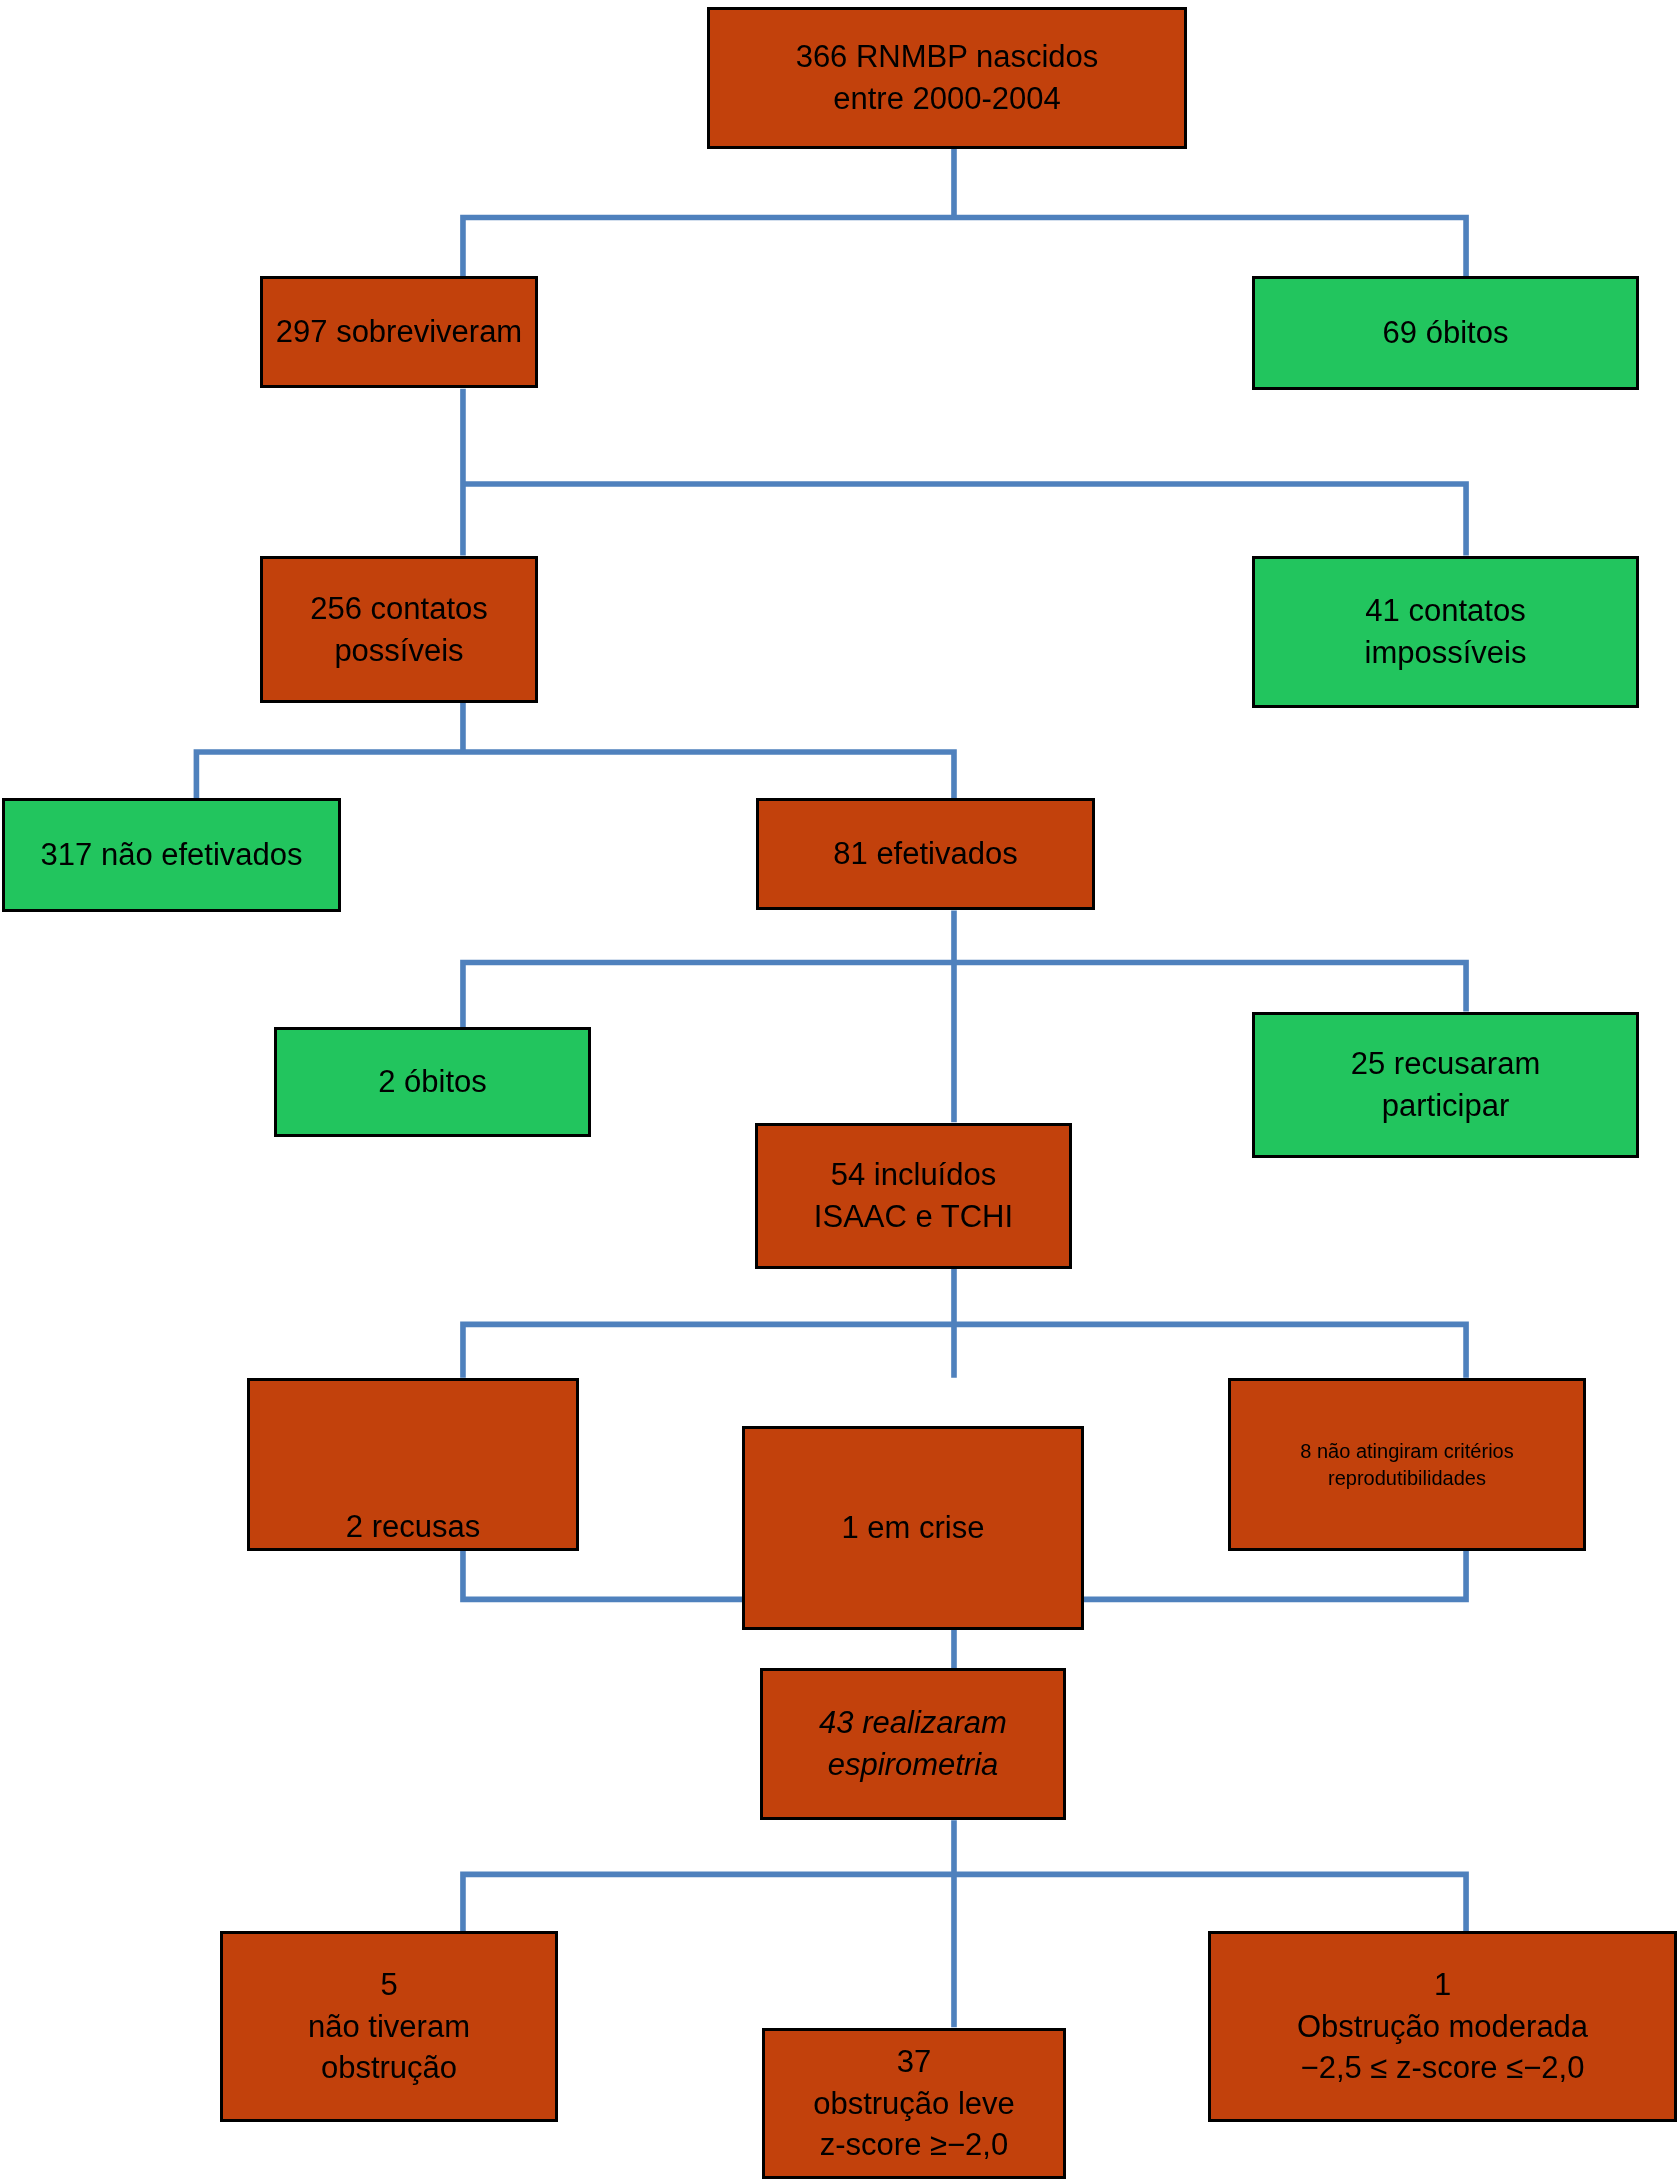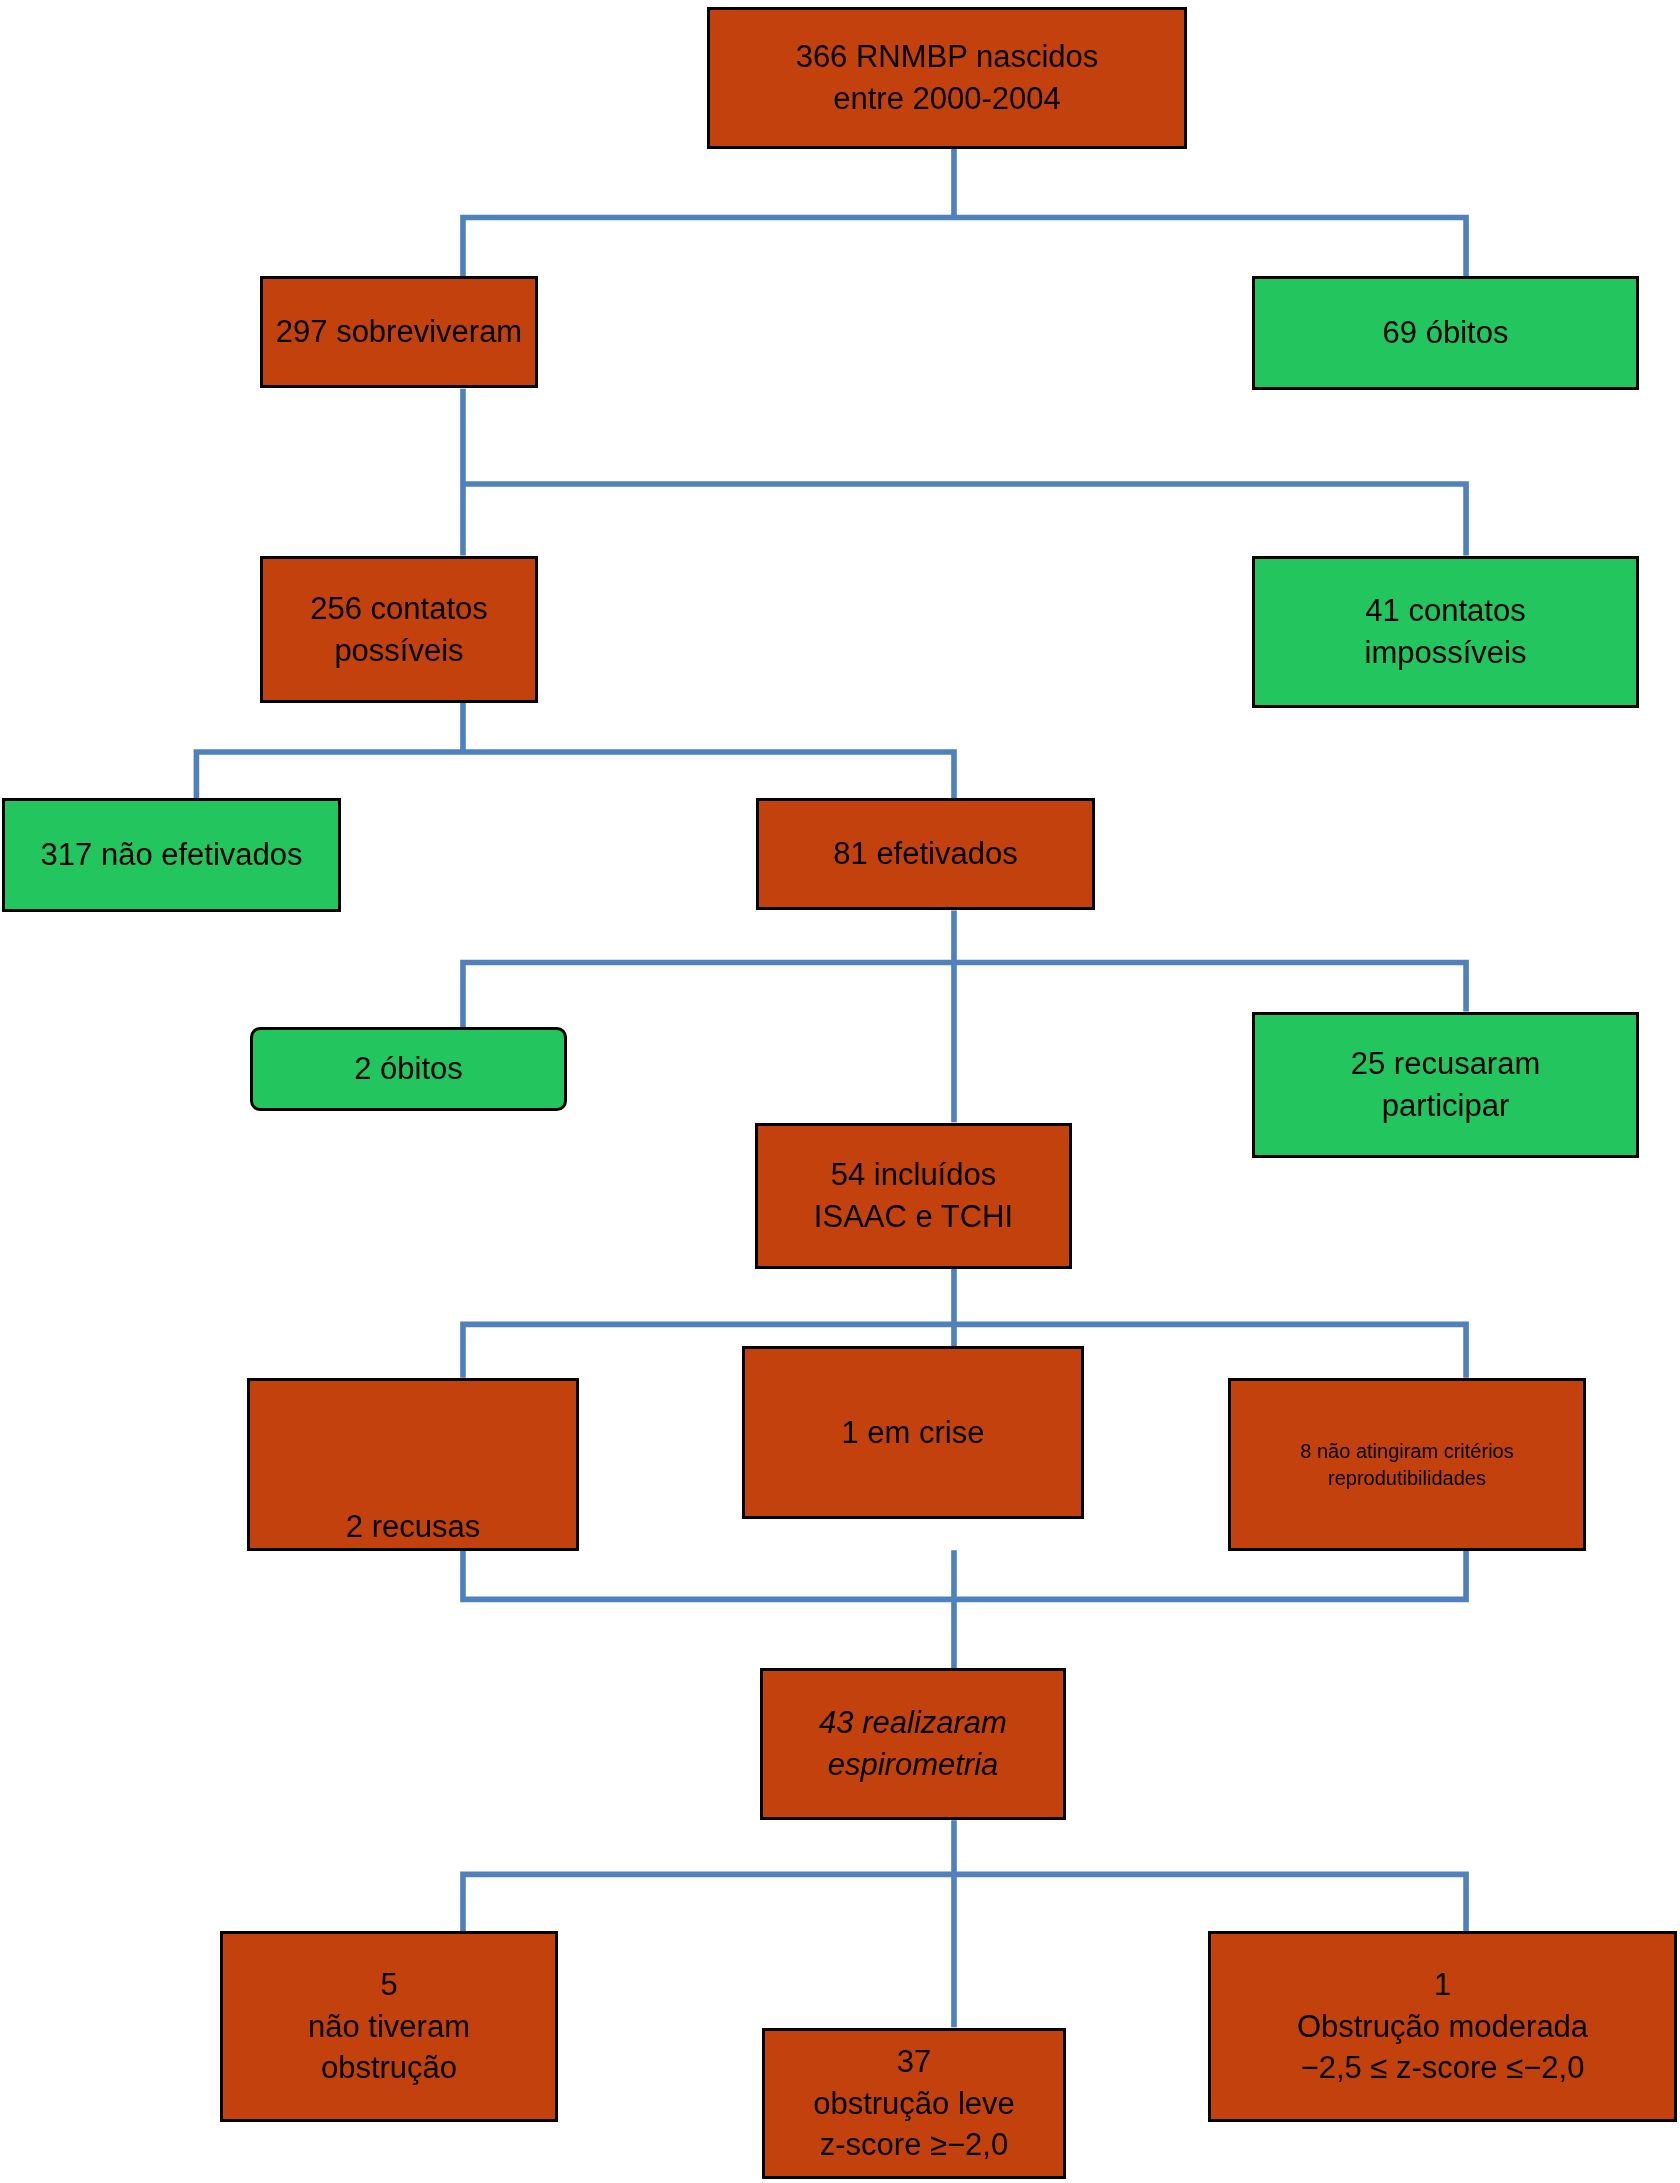--- a/index.html
+++ b/index.html
@@ -80,39 +80,39 @@
     </div>
 
   <div class="node light" style="left:2.1px;    top:798px; width:339px; height:114px;">
       <span class="label">317 não efetivados</span>
     </div>
 
   <div class="node dark" style="left:756px; top:798px; width:339px; height:112px;">
       <span class="label">81 efetivados</span>
     </div>
 
-  <div class="node light" style="left:250px;  top:1027px; width:317px; height:84px;border-radius:10px;">
+  <div class="node light" style="left:274px;  top:1027px; width:317px; height:110px;">
       <span class="label">2 óbitos</span>
     </div>
 
   <div class="node light" style="left:1252px; top:1012px; width:387px; height:146px;">
       <span class="label">25 recusaram
 participar</span>
     </div>
 
   <div class="node dark" style="left:755px; top:1123px; width:317px; height:146px;">
       <span class="label">54 incluídos
 ISAAC e TCHI</span>
     </div>
 
   <div class="node dark" style="left:247px;  top:1378px; width:332px; height:173px;align-items:flex-end;">
       <span class="label">2 recusas</span>
     </div>
 
-  <div class="node dark" style="left:742px; top:1346px; width:342px; height:173px;">
+  <div class="node dark" style="left:742px; top:1426px; width:342px; height:204px;">
       <span class="label">1 em crise</span>
     </div>
 
   <div class="node dark tight" style="left:1228px; top:1378px; width:358px; height:173px;">
       <span class="label">8 não atingiram critérios
 reprodutibilidades</span>
     </div>
 
   <div class="node dark" style="left:760px; top:1668px; width:306px; height:152px;font-style:italic;">
       <span class="label">43 realizaram

